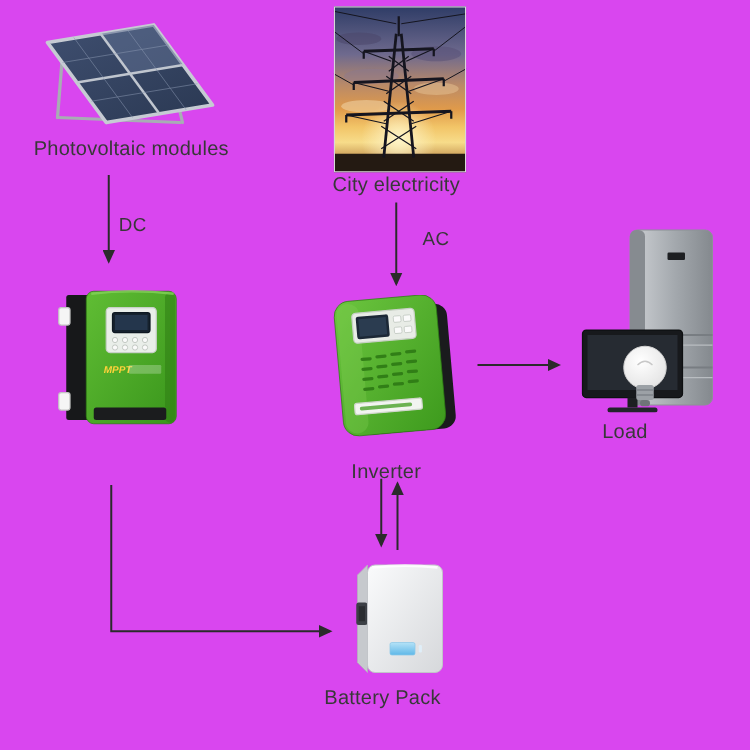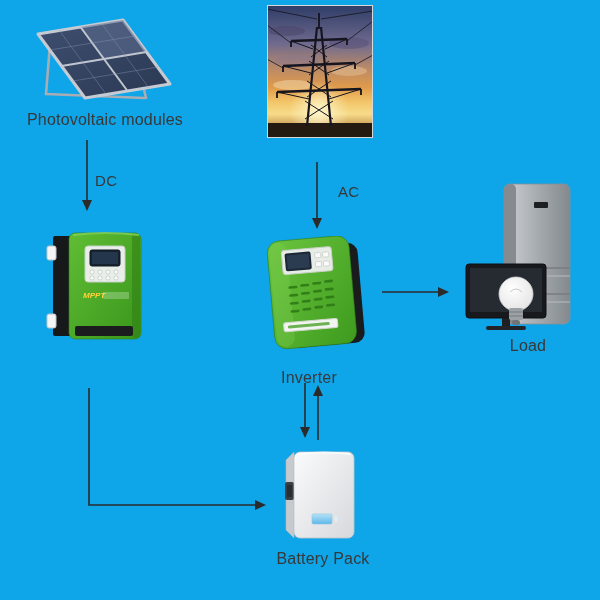--- a/index.html
+++ b/index.html
@@ -1,17 +1,17 @@
 <!DOCTYPE html>
 <html><head>
 <meta charset="utf-8">
 <style>
   html,body{margin:0;padding:0;background:#fff;}
   .canvas{
-    position:relative;width:600px;height:600px;background:#0ea5e9;
+    position:relative;width:600px;height:600px;background:#d946ef;
     font-family:"Liberation Sans",sans-serif;color:#383838;overflow:hidden;
   }
   .node-img{position:absolute;}
   .label{
     position:absolute;text-align:center;font-size:16px;line-height:1.2;
     color:#383838;letter-spacing:.2px;white-space:nowrap;
   }
   .edge-label{
     position:absolute;font-size:15px;color:#383838;letter-spacing:.3px;
   }
@@ -99,20 +99,21 @@
         <path d="M24,36 L24,42 M80,34 L80,40 M16,61 L16,67 M88,58 L88,64 M10,87 L10,93 M94,84 L94,90"></path>
       </g>
       <g stroke-width="0.8">
         <path d="M24,38 L0,20 M80,36 L106,16"></path>
         <path d="M16,63 L0,54 M88,60 L106,50"></path>
         <path d="M50,14 L0,4 M54,14 L106,6"></path>
       </g>
     </g>
     <rect x="0.5" y="0.5" width="105" height="132" fill="none" stroke="#d8d8d8"></rect>
   </svg>
+  <div class="label" style="left:252px;top:139px;width:130px">City electricity</div>
 
   <svg class="node-img" style="left:45px;top:230px" width="100" height="115" viewBox="0 0 100 115">
     <defs>
       <linearGradient id="mpptG" x1="0" y1="0" x2="1" y2="1">
         <stop offset="0" stop-color="#60bd34"></stop>
           <stop offset="1" stop-color="#3a961c"></stop>
       </linearGradient>
     </defs>
     <rect x="8" y="6" width="26" height="100" rx="2" fill="#17181a"></rect>
     <rect x="2" y="16" width="9" height="14" rx="2" fill="#f5f5f5" stroke="#c4c4c4"></rect>
@@ -218,42 +219,42 @@
 
     <g>
       <circle cx="58" cy="114" r="17" fill="url(#bulbG)" stroke="#d2d2d2" stroke-width="0.8"></circle>
       <path d="M52,112 q6,-6 12,0" stroke="#c8c8c8" fill="none" stroke-width="1"></path>
       <rect x="51" y="128" width="14" height="12" rx="2" fill="#9ca1a6"></rect>
       <line x1="51" y1="132" x2="65" y2="132" stroke="#7e8388" stroke-width="1.2"></line>
       <line x1="51" y1="136" x2="65" y2="136" stroke="#7e8388" stroke-width="1.2"></line>
       <rect x="54" y="140" width="8" height="5" rx="2.5" fill="#6f7478"></rect>
     </g>
   </svg>
-  <div class="label" style="left:478px;top:336px;width:100px">Load</div>
+  <div class="label" style="left:450px;top:336px;width:100px">Load</div>
 
   <svg class="node-img" style="left:280px;top:448px" width="80" height="94" viewBox="0 0 80 94">
     <defs>
       <linearGradient id="batG" x1="0" y1="0" x2="1" y2="1">
         <stop offset="0" stop-color="#fafbfc"></stop>
           <stop offset="1" stop-color="#d6d8db"></stop>
       </linearGradient>
       <linearGradient id="batScr" x1="0" y1="0" x2="0" y2="1">
         <stop offset="0" stop-color="#b4e2f7"></stop>
           <stop offset="1" stop-color="#5fb8e8"></stop>
       </linearGradient>
     </defs>
     <polygon points="6,12 14,4 14,90 6,82" fill="#c6c9cd" stroke="#b2b5b9" stroke-width="0.6"></polygon>
     <rect x="5" y="34" width="9" height="18" rx="2" fill="#3c4046"></rect>
     <rect x="7" y="37" width="5" height="12" fill="#2a2d31"></rect>
     <rect x="14" y="4" width="60" height="86" rx="6" fill="url(#batG)" stroke="#c2c5c9" stroke-width="0.8"></rect>
     <path d="M18,6 Q44,3 70,6" stroke="#ffffff" stroke-width="2" fill="none" opacity="0.8"></path>
     <rect x="32" y="66" width="20" height="10" rx="1.5" fill="url(#batScr)" stroke="#8cc8e8" stroke-width="0.6"></rect>
     <rect x="55" y="68" width="2.5" height="6" rx="1" fill="#dfeef8"></rect>
   </svg>
-  <div class="label" style="left:263px;top:549px;width:120px">Battery Pack</div>
+  <div class="label" style="left:246px;top:549px;width:120px">Battery Pack</div>
 
   <svg class="overlay" width="600" height="600" viewBox="0 0 600 600">
     <defs>
       <marker id="ah" markerUnits="userSpaceOnUse" markerWidth="11" markerHeight="10" refX="9" refY="5" orient="auto">
         <path d="M0,0 L11,5 L0,10 Z" fill="#2b2b2b"></path>
       </marker>
     </defs>
     <g stroke="#2b2b2b" stroke-width="1.6" fill="none">
       <path d="M87,140 L87,209" marker-end="url(#ah)"></path>
       <path d="M317,162 L317,227" marker-end="url(#ah)"></path>

